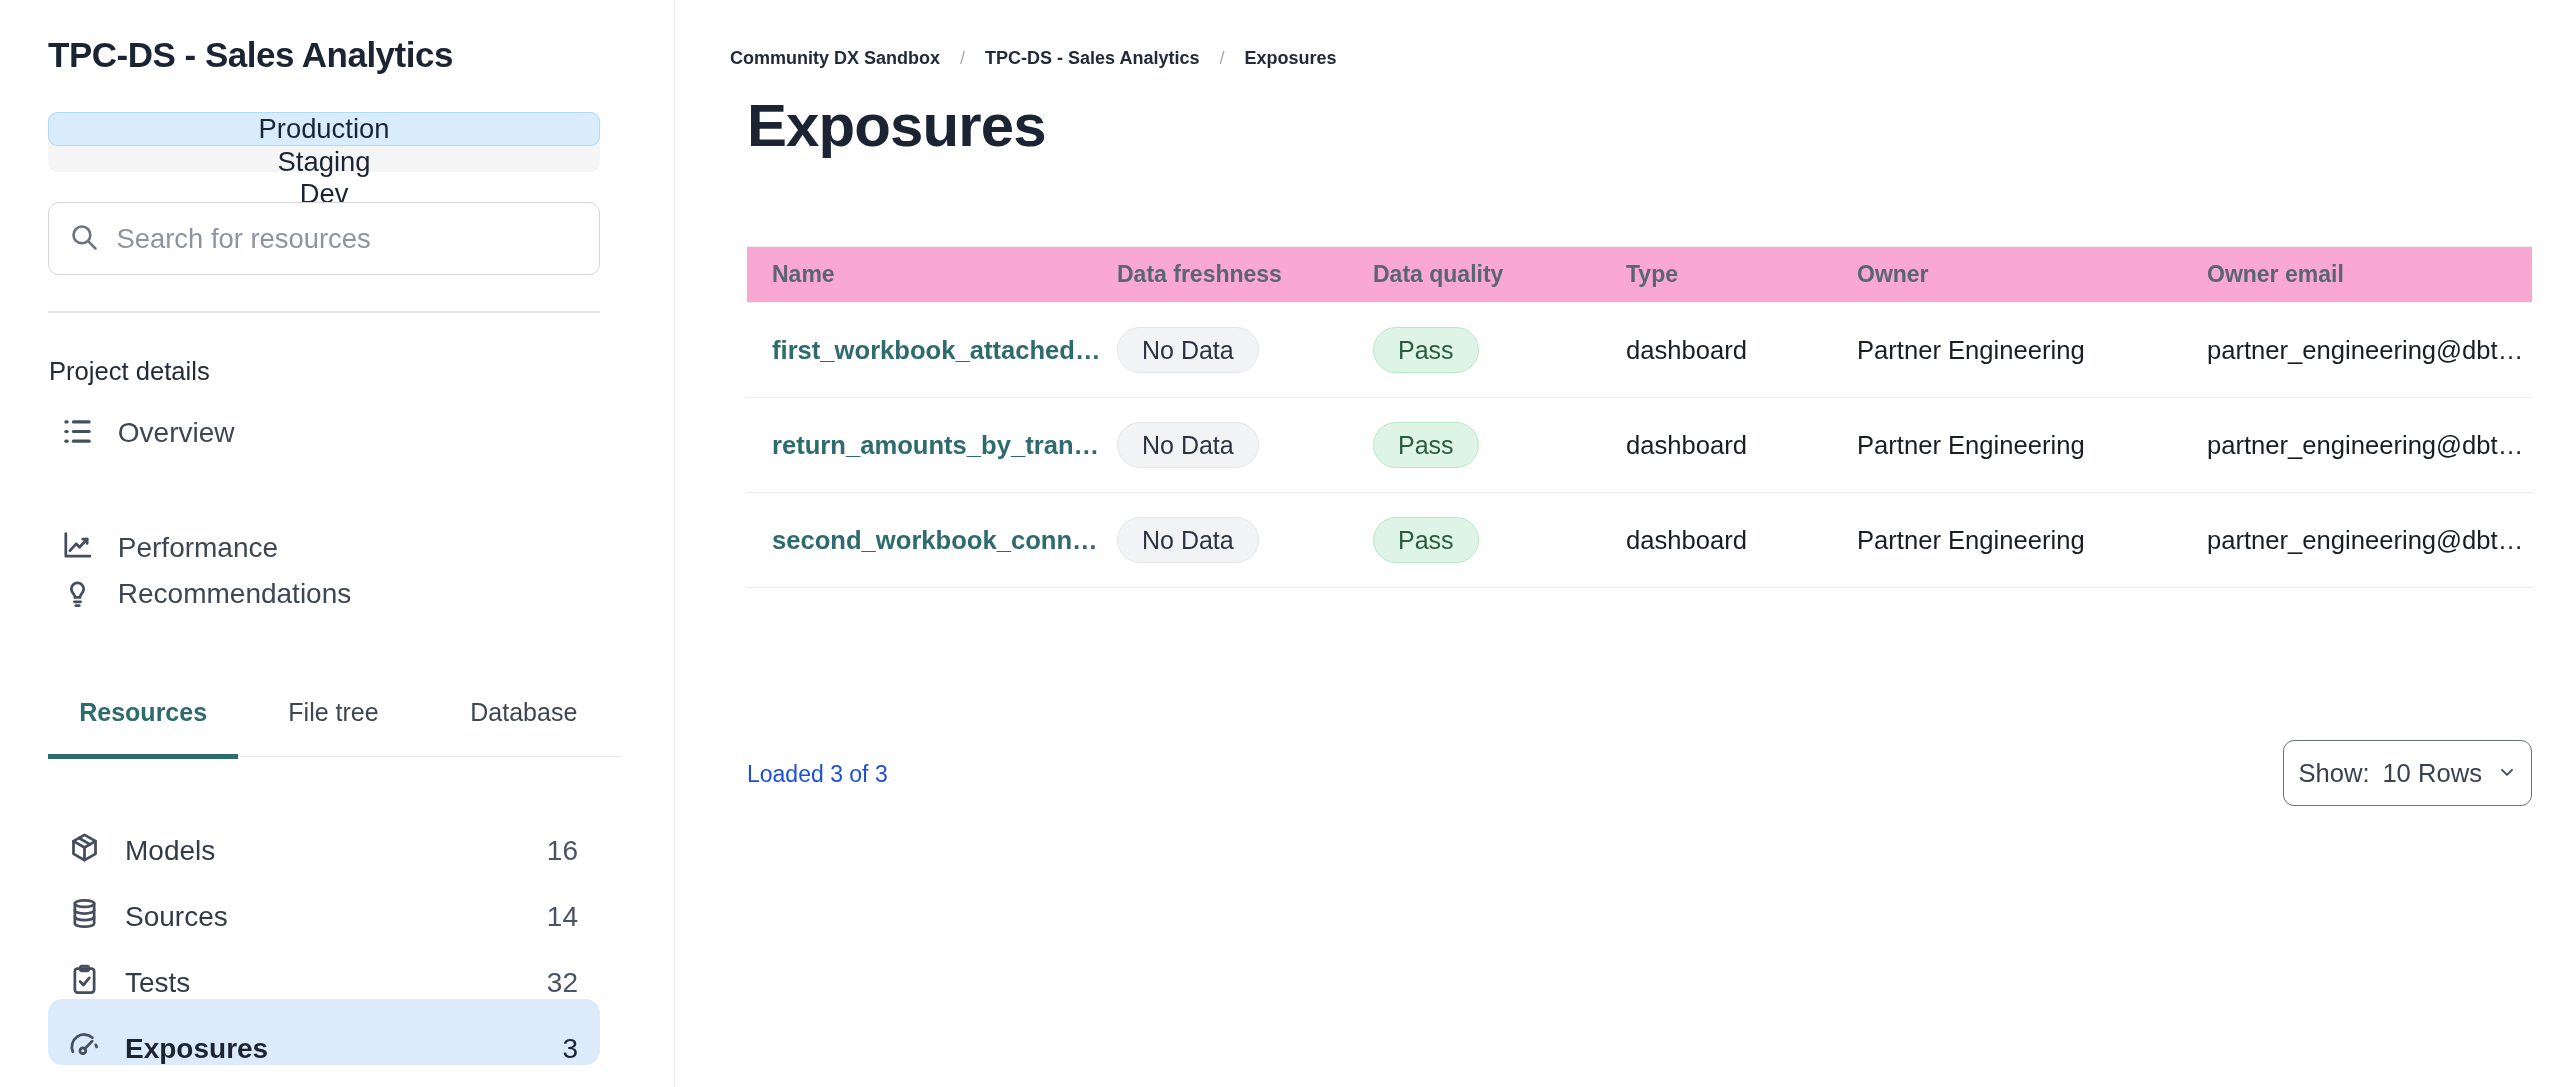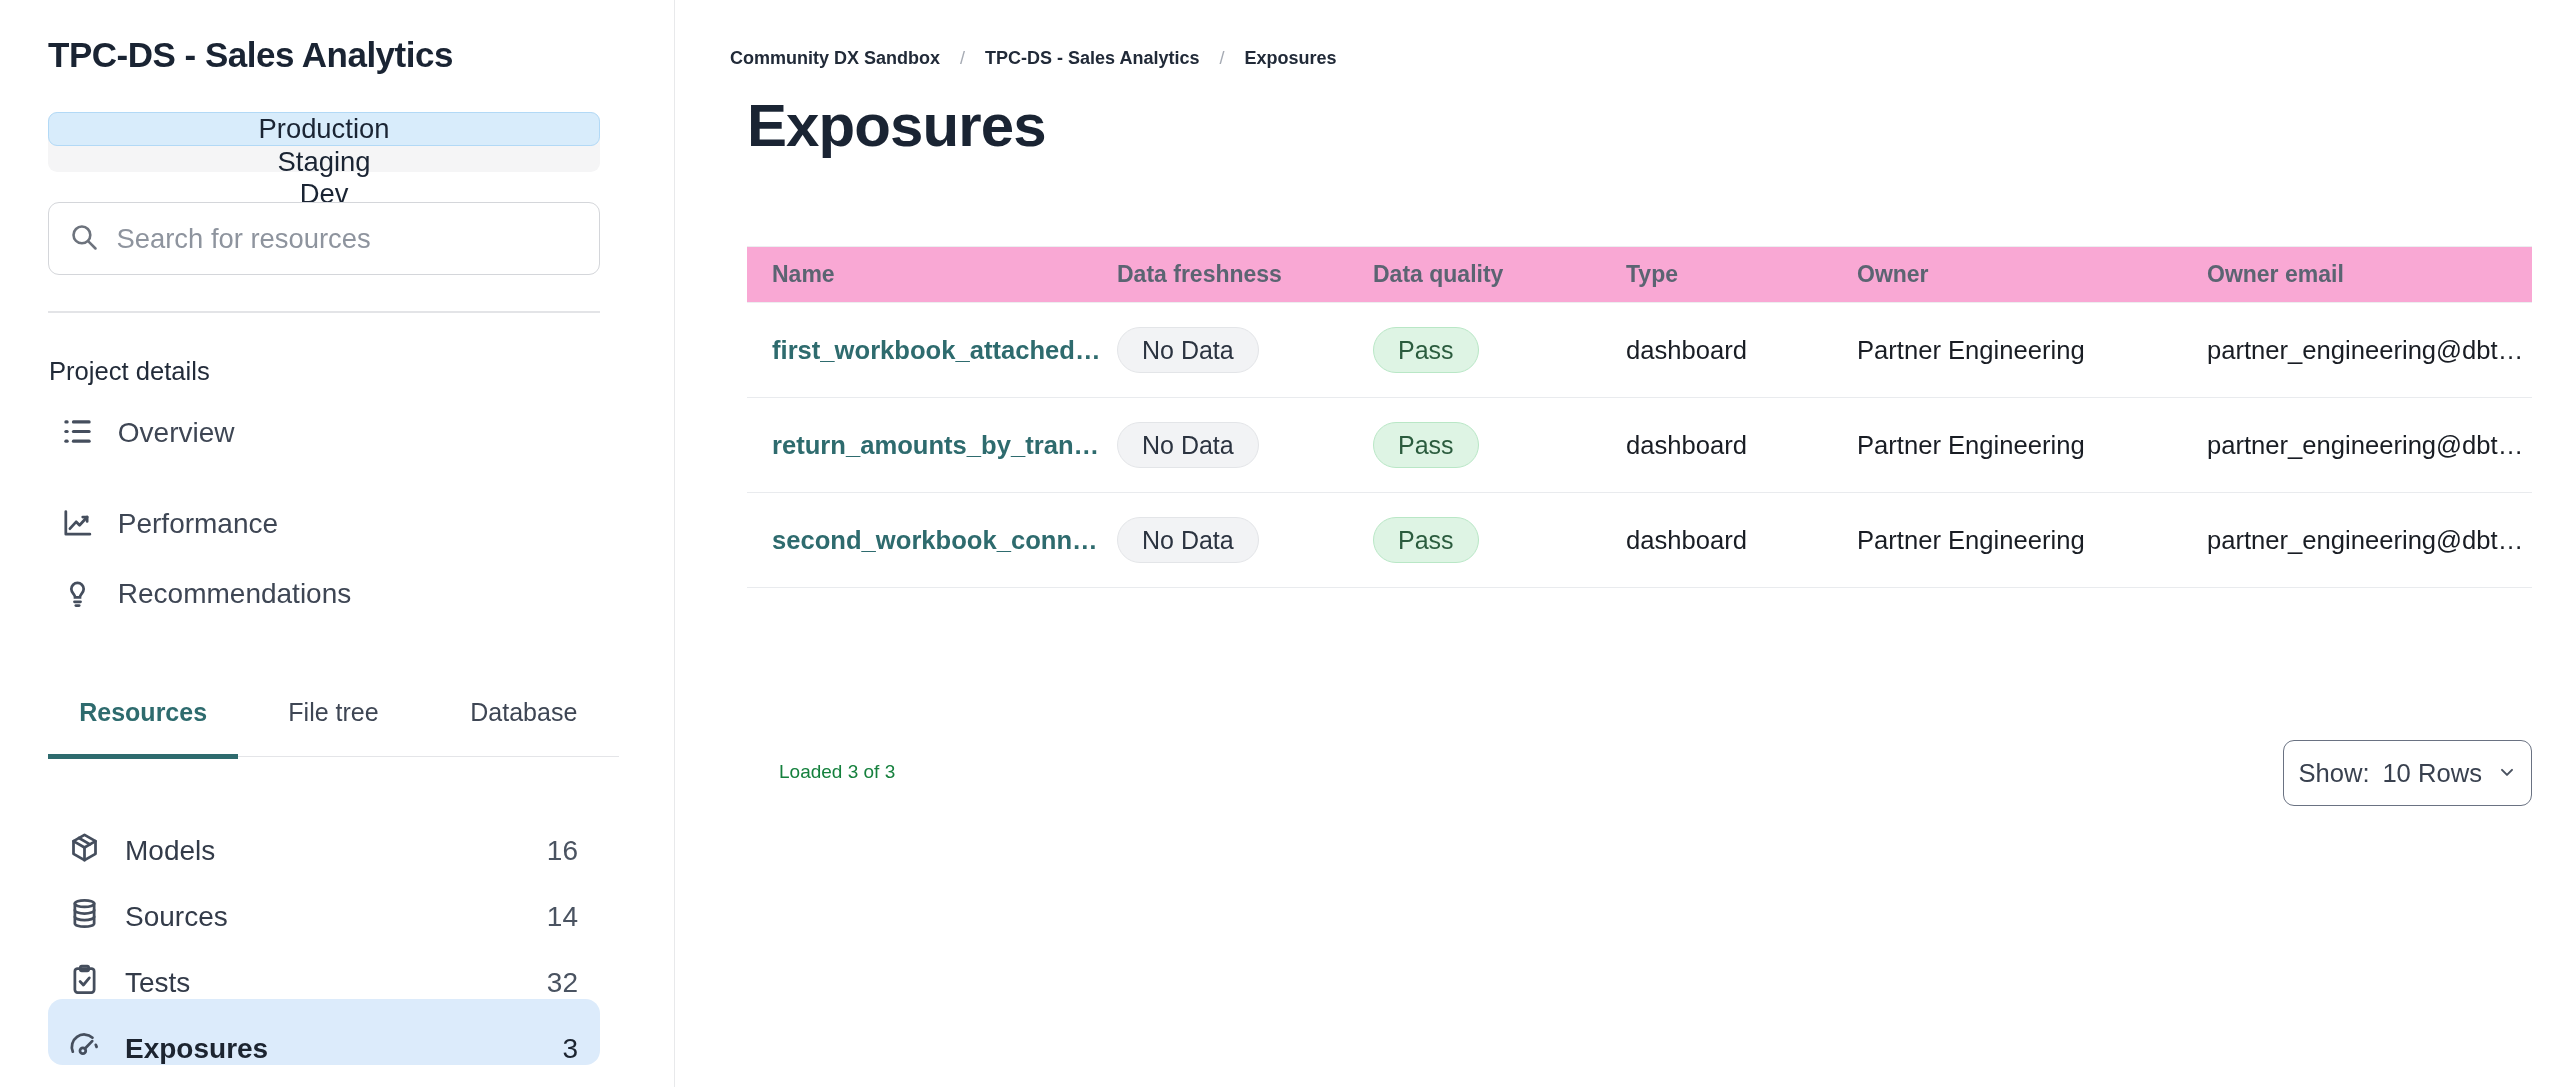--- a/index.html
+++ b/index.html
@@ -70,21 +70,21 @@
   .t-row { height:95px; border-bottom:1.8px solid #e9ebee; }
   .name-link { color:#2e6b6e; font-size:25.6px; font-weight:700; cursor:pointer;
     white-space:nowrap; }
   .name-link .nm { text-decoration:underline; text-decoration-thickness:1.8px;
     text-underline-offset:5.5px; }
   .cell { font-size:25.6px; color:#191d24; white-space:nowrap; overflow:hidden; }
   .badge { display:inline-block; padding:7.3px 24px; border-radius:913px; font-size:25px; }
   .badge-gray { background:#f2f3f5; border:1.8px solid #e3e5e8; color:#2b3340; }
   .badge-green { background:#def4e4; border:1.8px solid #b9e7c6; color:#2b5c3e; }
 
-  .status-text { position:absolute; left:71px; top:761px; font-size:19px; color:#15803d;margin-left:32px; }
+  .status-text { position:absolute; left:71px; top:761px; font-size:23px; color:#1d4ed8; }
   .show-control { position:absolute; left:1607px; top:740px; width:249px; height:66px;
     border:1.8px solid #6a7282; border-radius:11px; display:flex; align-items:center;
     justify-content:center; gap:12.8px; font-size:25.6px; color:#39414f; cursor:pointer;
     background:#fff; }
   .show-control svg { color:#4a5260; margin-left:1.8px; }
 </style>
 </head>
 <body>
 
 <div class="sidebar">
@@ -117,21 +117,21 @@
           <line x1="9" y1="5" x2="20.5" y2="5"></line>
         <line x1="3.5" y1="12" x2="4.5" y2="12"></line>
           <line x1="9" y1="12" x2="20.5" y2="12"></line>
         <line x1="3.5" y1="19" x2="4.5" y2="19"></line>
           <line x1="9" y1="19" x2="20.5" y2="19"></line>
       </svg>
     </span>
     <span class="label">Overview</span>
   </div>
 
-  <div class="nav-item" style="top:496px;">
+  <div class="nav-item" style="top:509px;align-items:flex-end;">
     <span>
       <svg width="33" height="33" viewBox="0 0 24 24" fill="none" stroke="currentColor" stroke-width="2" stroke-linecap="round" stroke-linejoin="round">
         <path d="M3.5 4v16.5H21"></path>
         <path d="M6.5 16.5 L11 11.5 L13.5 14 L19 8"></path>
         <path d="M15.8 8 H19 V11.2"></path>
       </svg>
     </span>
     <span class="label">Performance</span>
   </div>
 

